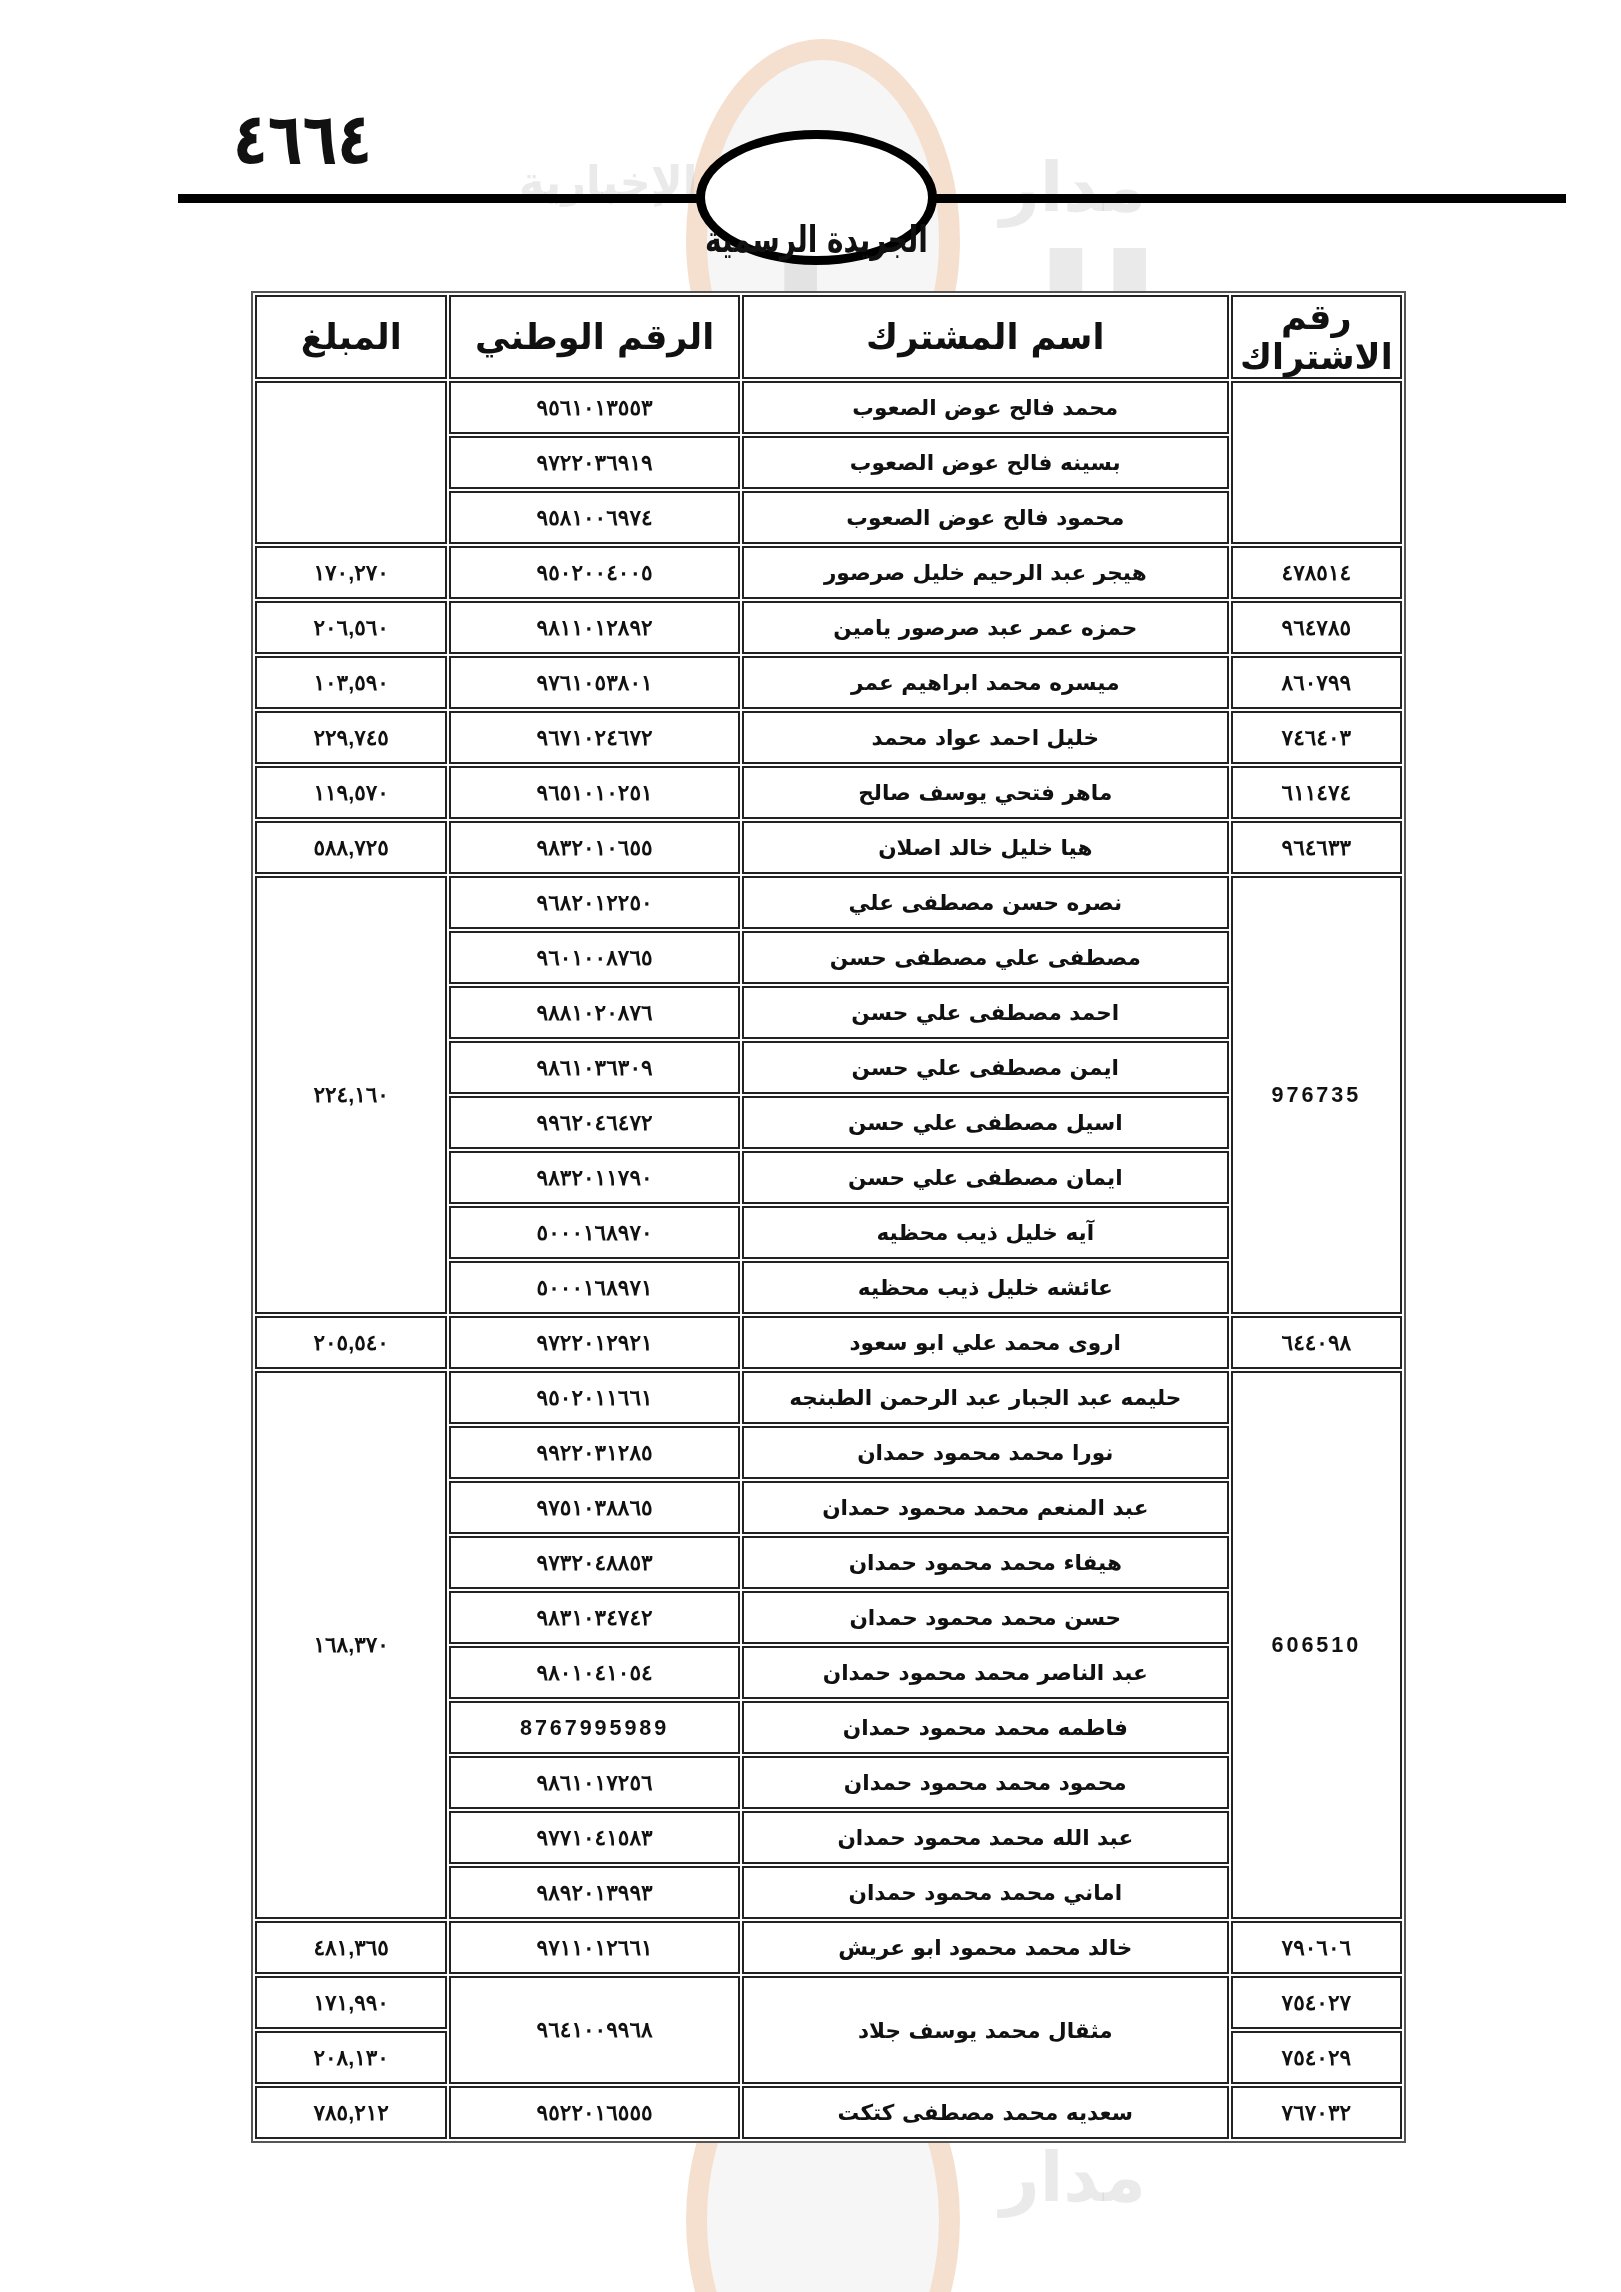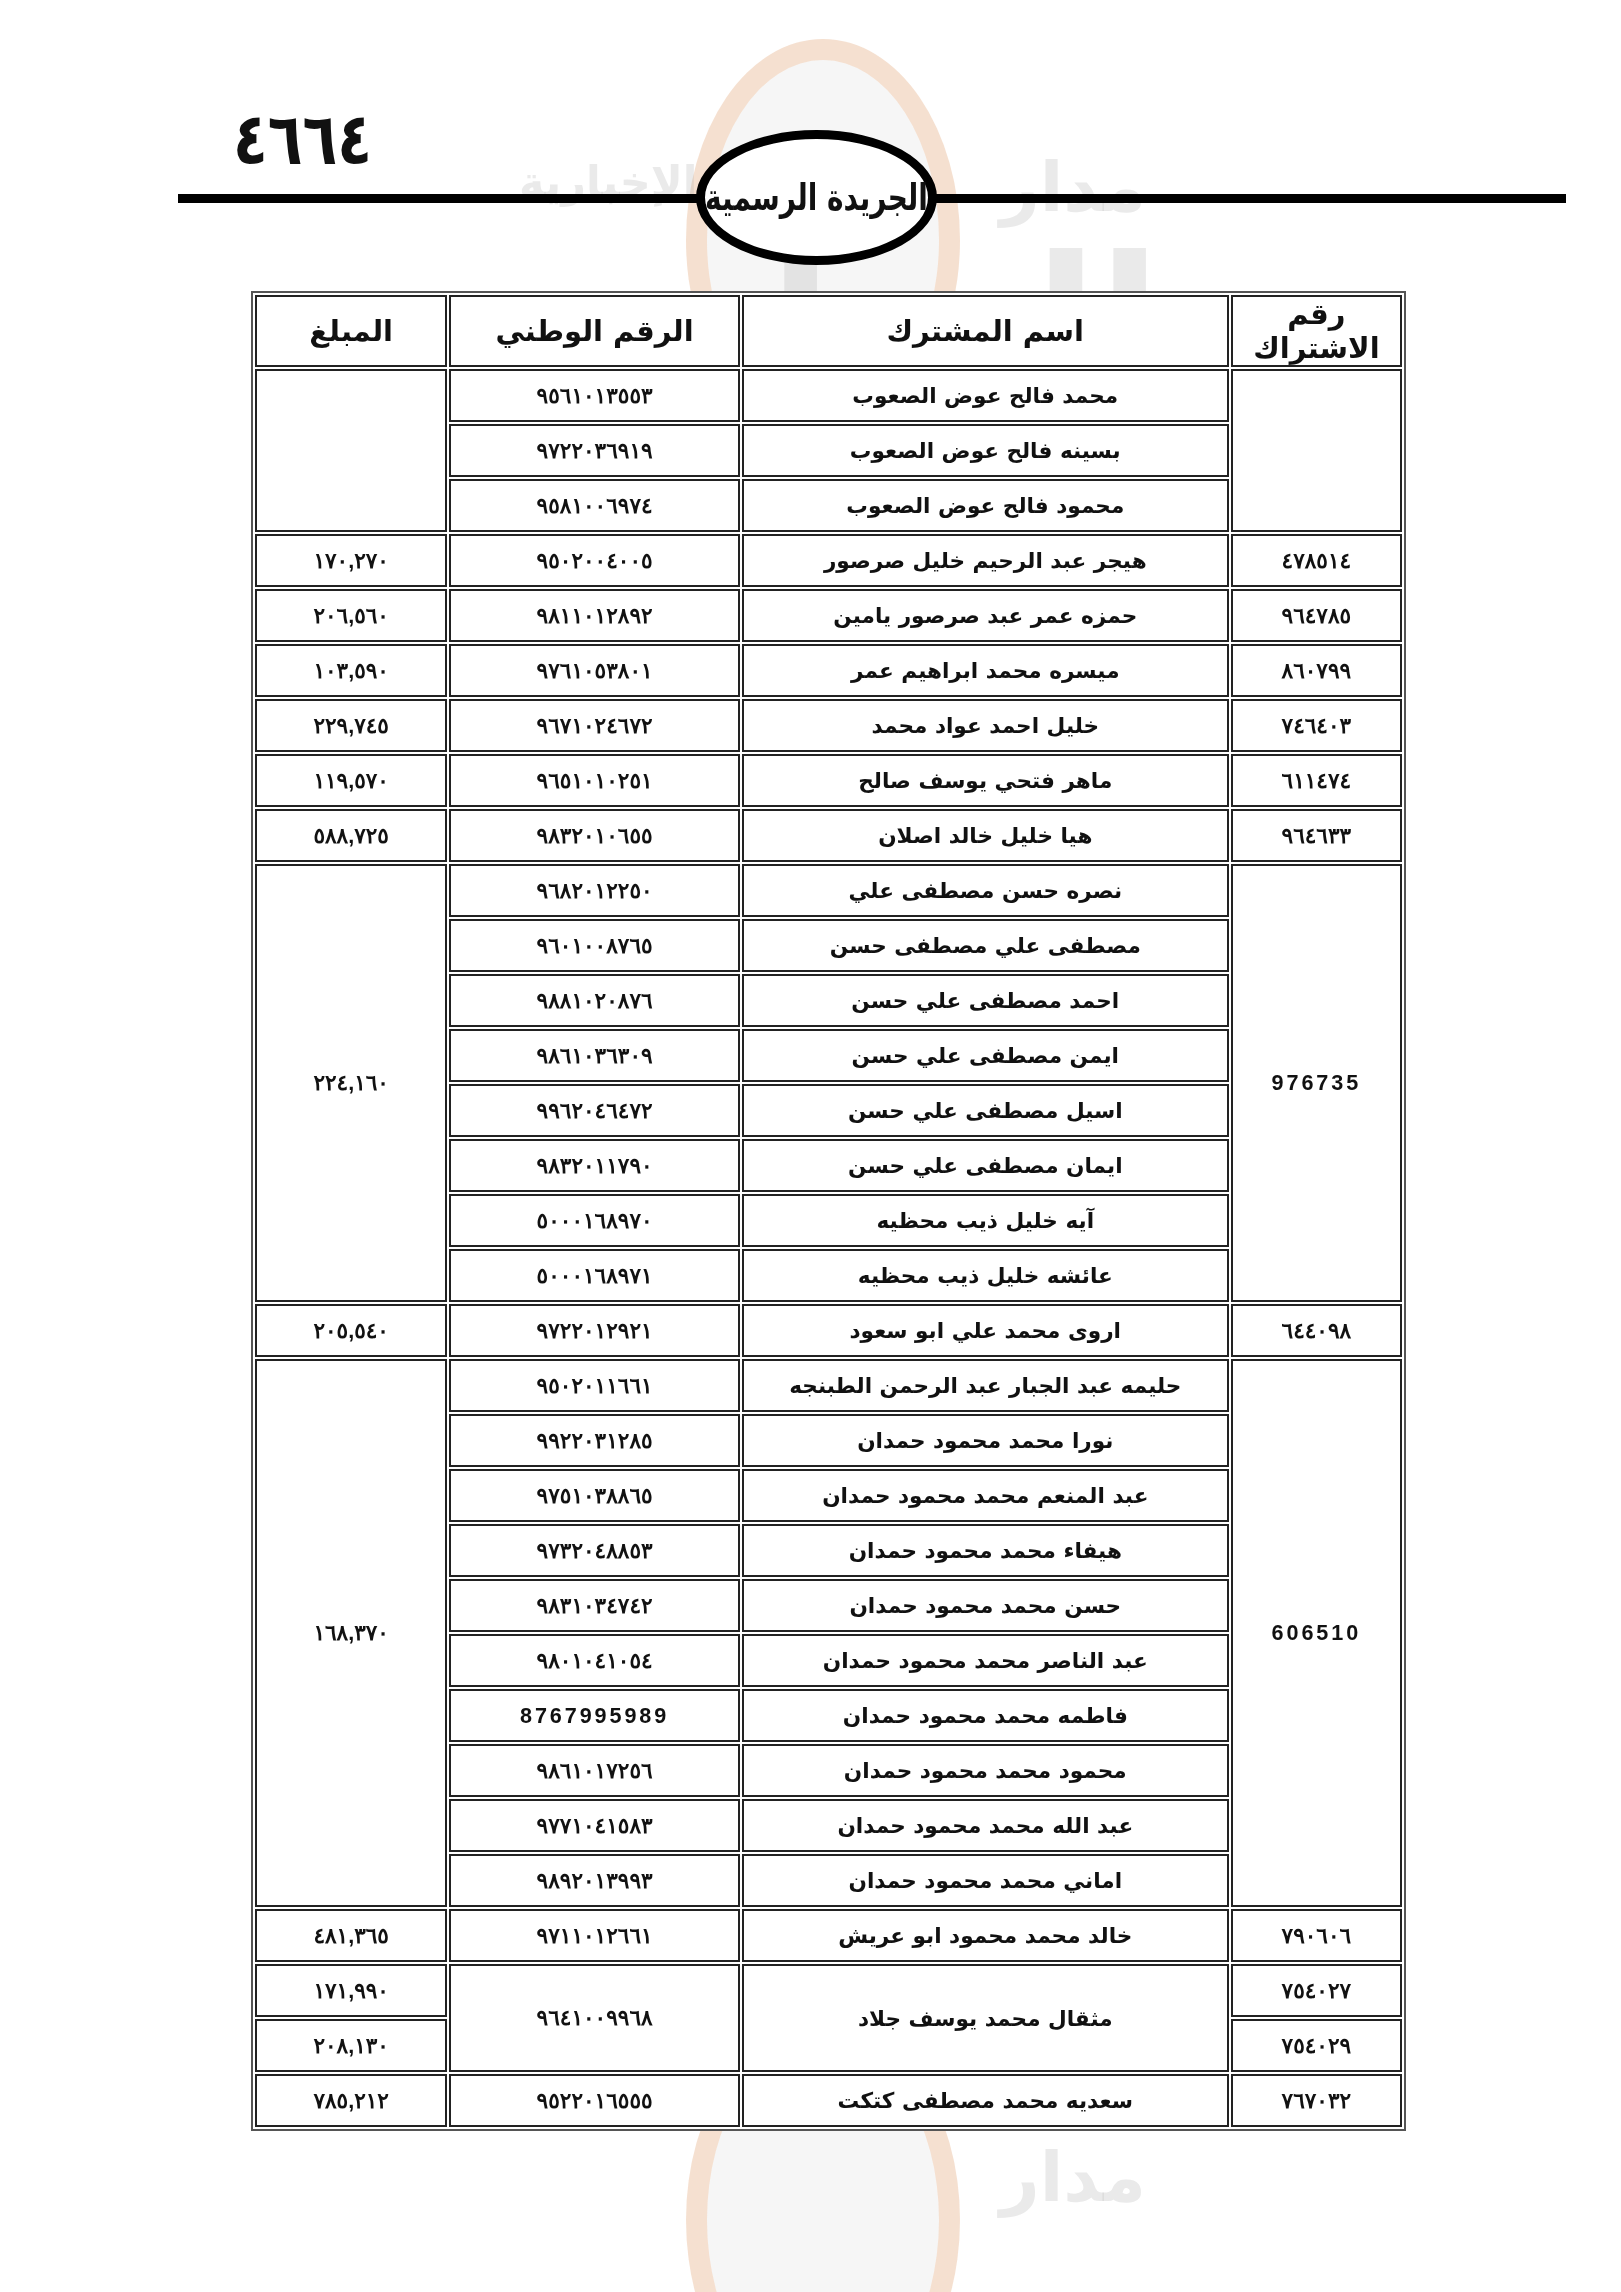--- a/index.html
+++ b/index.html
@@ -6,28 +6,28 @@
   body { width:1621px; height:2293px; position:relative; overflow:hidden; font-family:"DejaVu Sans", sans-serif; color:#111; }
 
   
   .wm { position:absolute; pointer-events:none; }
   .wm-clock { border-radius:50%; border:21.6px solid rgba(246,170,110,0.28); background:rgba(230,230,230,0.35); box-sizing:border-box; }
   .wm-text { color:rgba(170,170,170,0.25); font-family:"DejaVu Sans", sans-serif; font-weight:bold; direction:rtl; }
 
   
   .page-number { position:absolute; left:233px; top:98px; font-size:57px; font-weight:bold; letter-spacing:5.9px; font-family:"DejaVu Sans", sans-serif; direction:rtl; transform:scaleY(1.25); transform-origin:left top; }
   .rule { position:absolute; left:178px; width:1388px; top:194px; height:8.8px; background:#000; }
-  .title-oval { position:absolute; left:696px; top:130px; width:241px; height:135px; border:9.8px solid #000; border-radius:50%; background:#fff; box-sizing:border-box; display:flex; align-items:center; justify-content:center; }
+  .title-oval { position:absolute; left:696px; top:130px; width:241px; height:135px; border:9.8px solid #000; border-radius:50%; background:#fff; box-sizing:border-box; display:flex; align-items:flex-end; justify-content:center; }
   .title-oval span { font-size:28px; font-weight:bold; direction:rtl; font-family:"DejaVu Sans", sans-serif; transform:scaleY(1.3); }
 
   
   .table-wrap { position:absolute; left:251px; top:291px; width:1155px; }
   table.gazette { border-collapse:separate; border-spacing:2.9px; width:1155px; border:2.9px solid #555; direction:rtl; background:#fff; }
   table.gazette td, table.gazette th { border:2px solid #222; box-shadow: inset 0 0 0 1px #fff; text-align:center; padding:0; font-weight:bold; }
-  table.gazette th { height:51px; font-size:29px; font-family:"DejaVu Sans", sans-serif; }
+  table.gazette th { height:51px; font-size:35px; font-family:"DejaVu Sans", sans-serif; }
   table.gazette td { height:49px; font-size:21.6px; }
   td.num { font-family:Liberation Sans, sans-serif; letter-spacing:2.9px; font-size:20.6px; }
   td.name { font-family:"DejaVu Sans", sans-serif; font-size:20.6px;margin-left:33px; }
   col.c-sub { width:171px; }
   col.c-name { width:486px; }
   col.c-nid { width:290px; }
   col.c-amt { width:192px; }
 </style>
 </head>
 <body>

